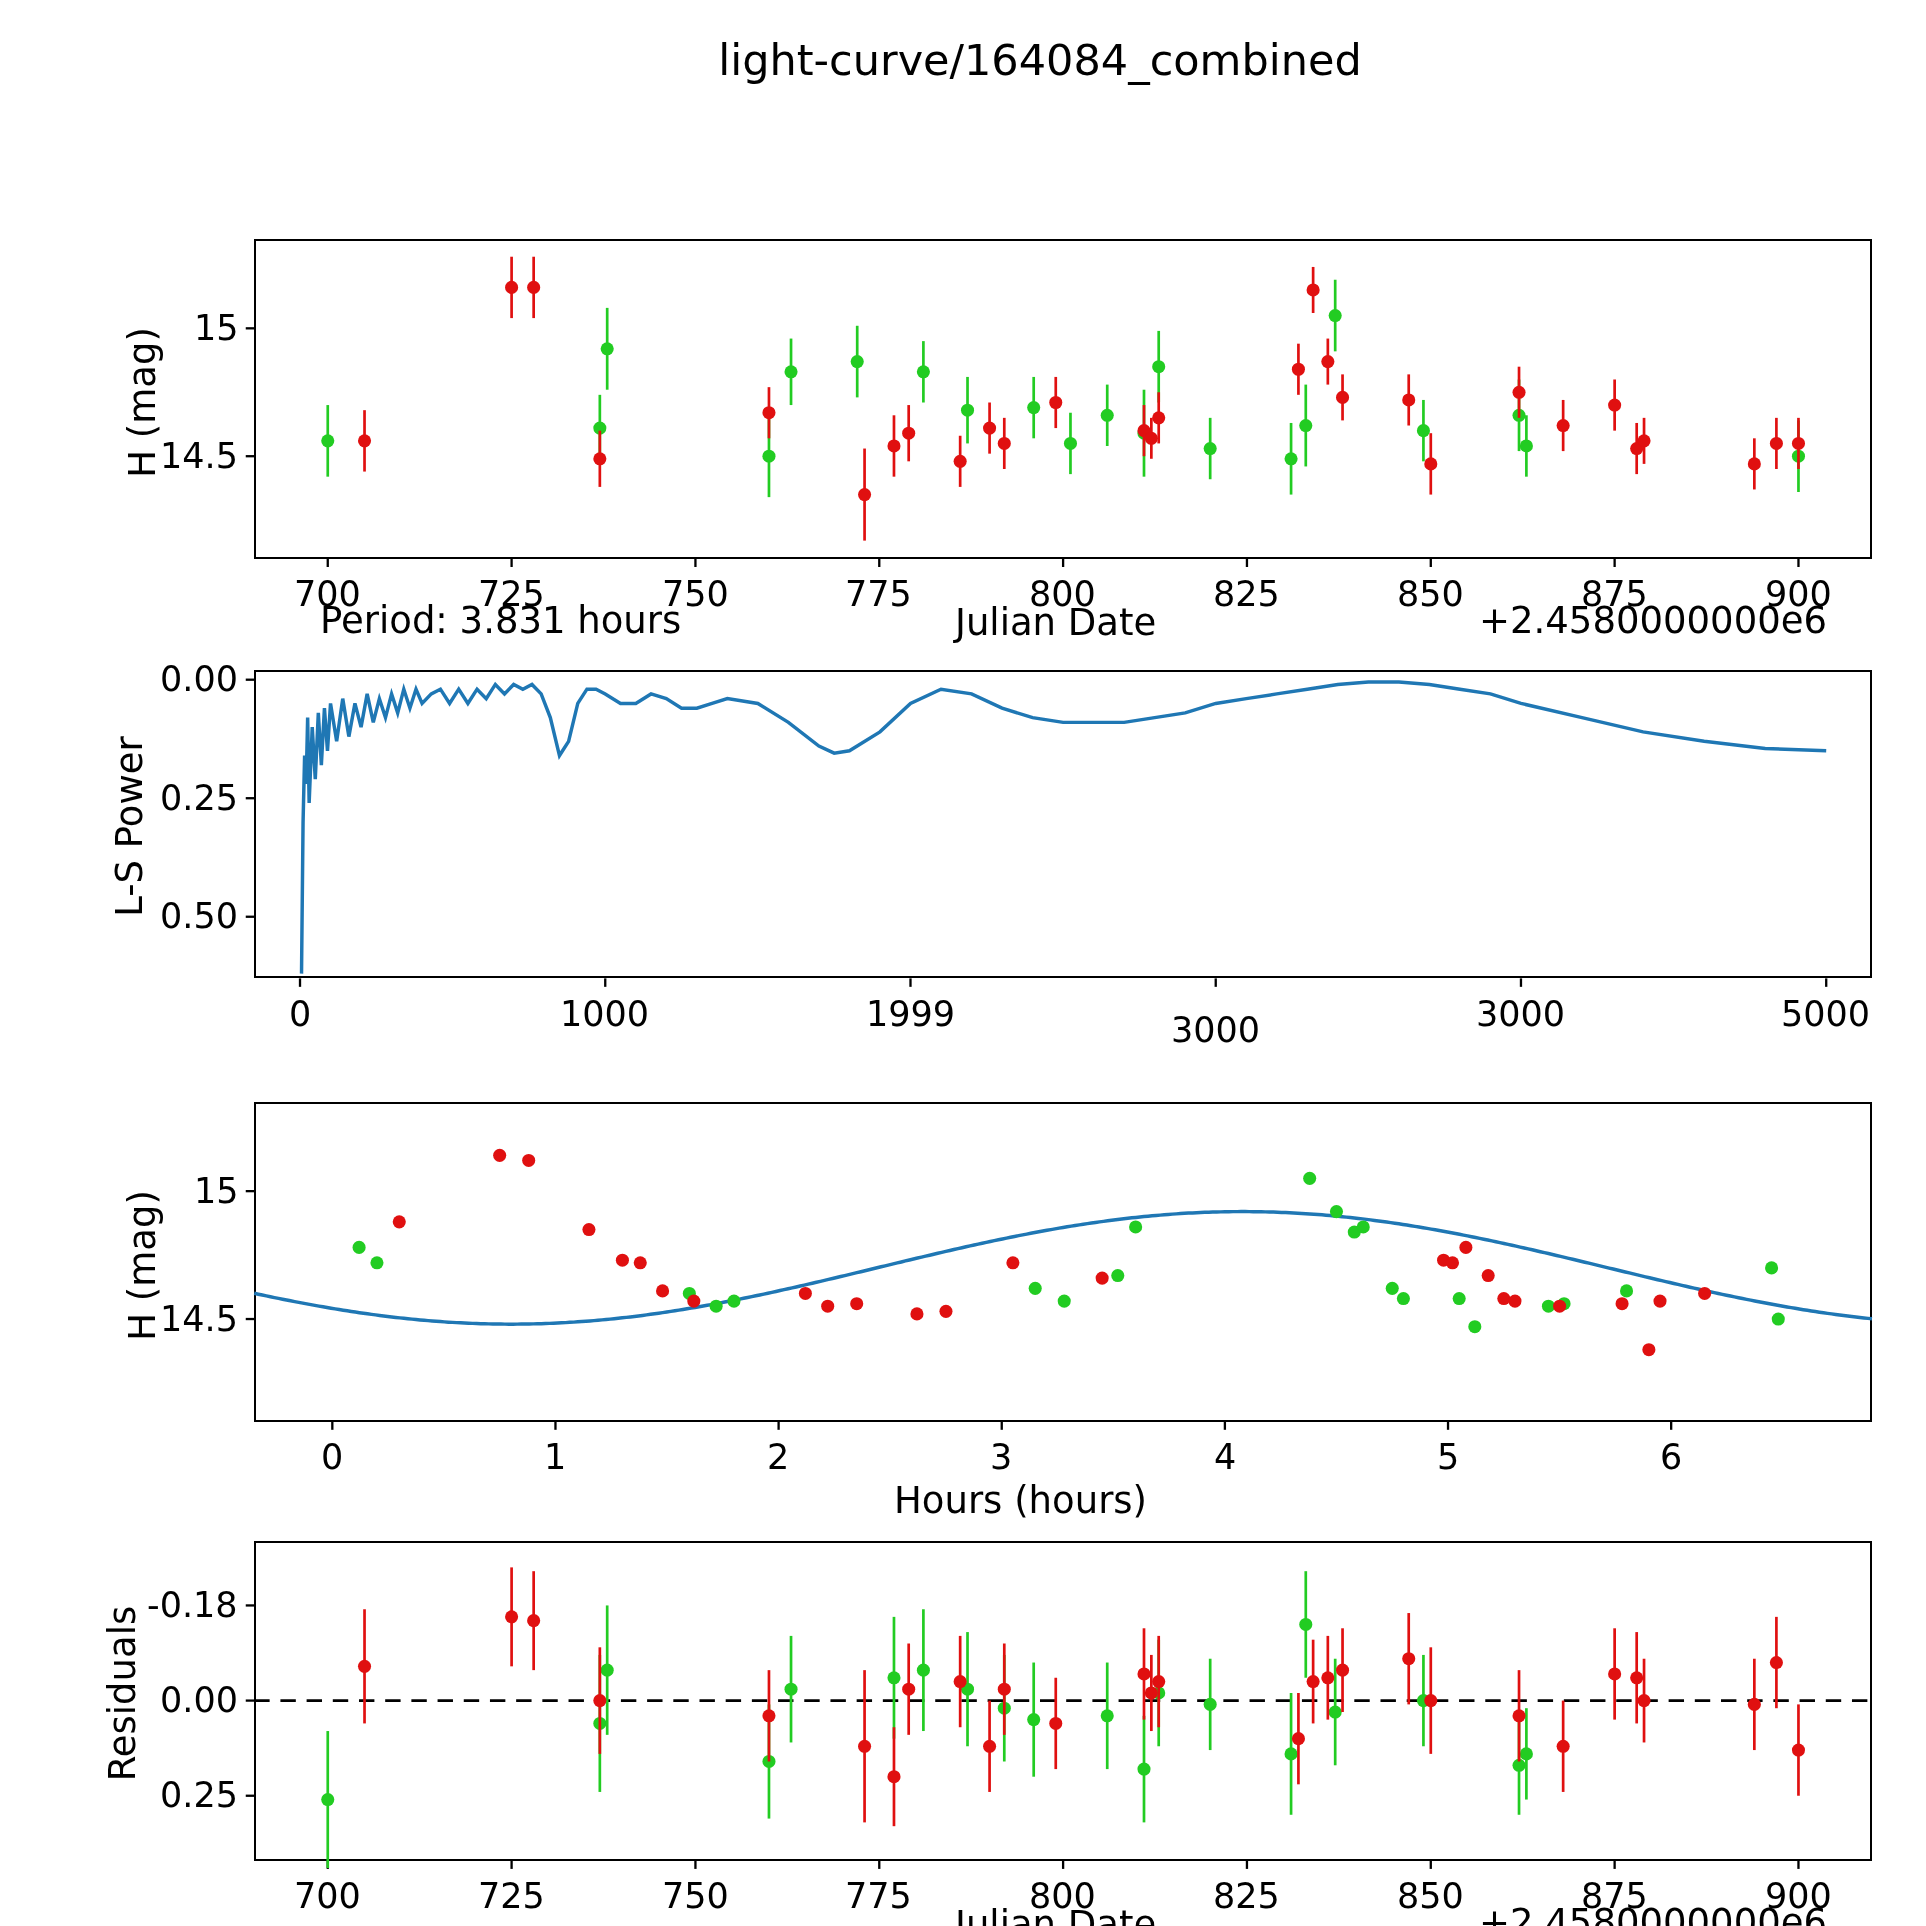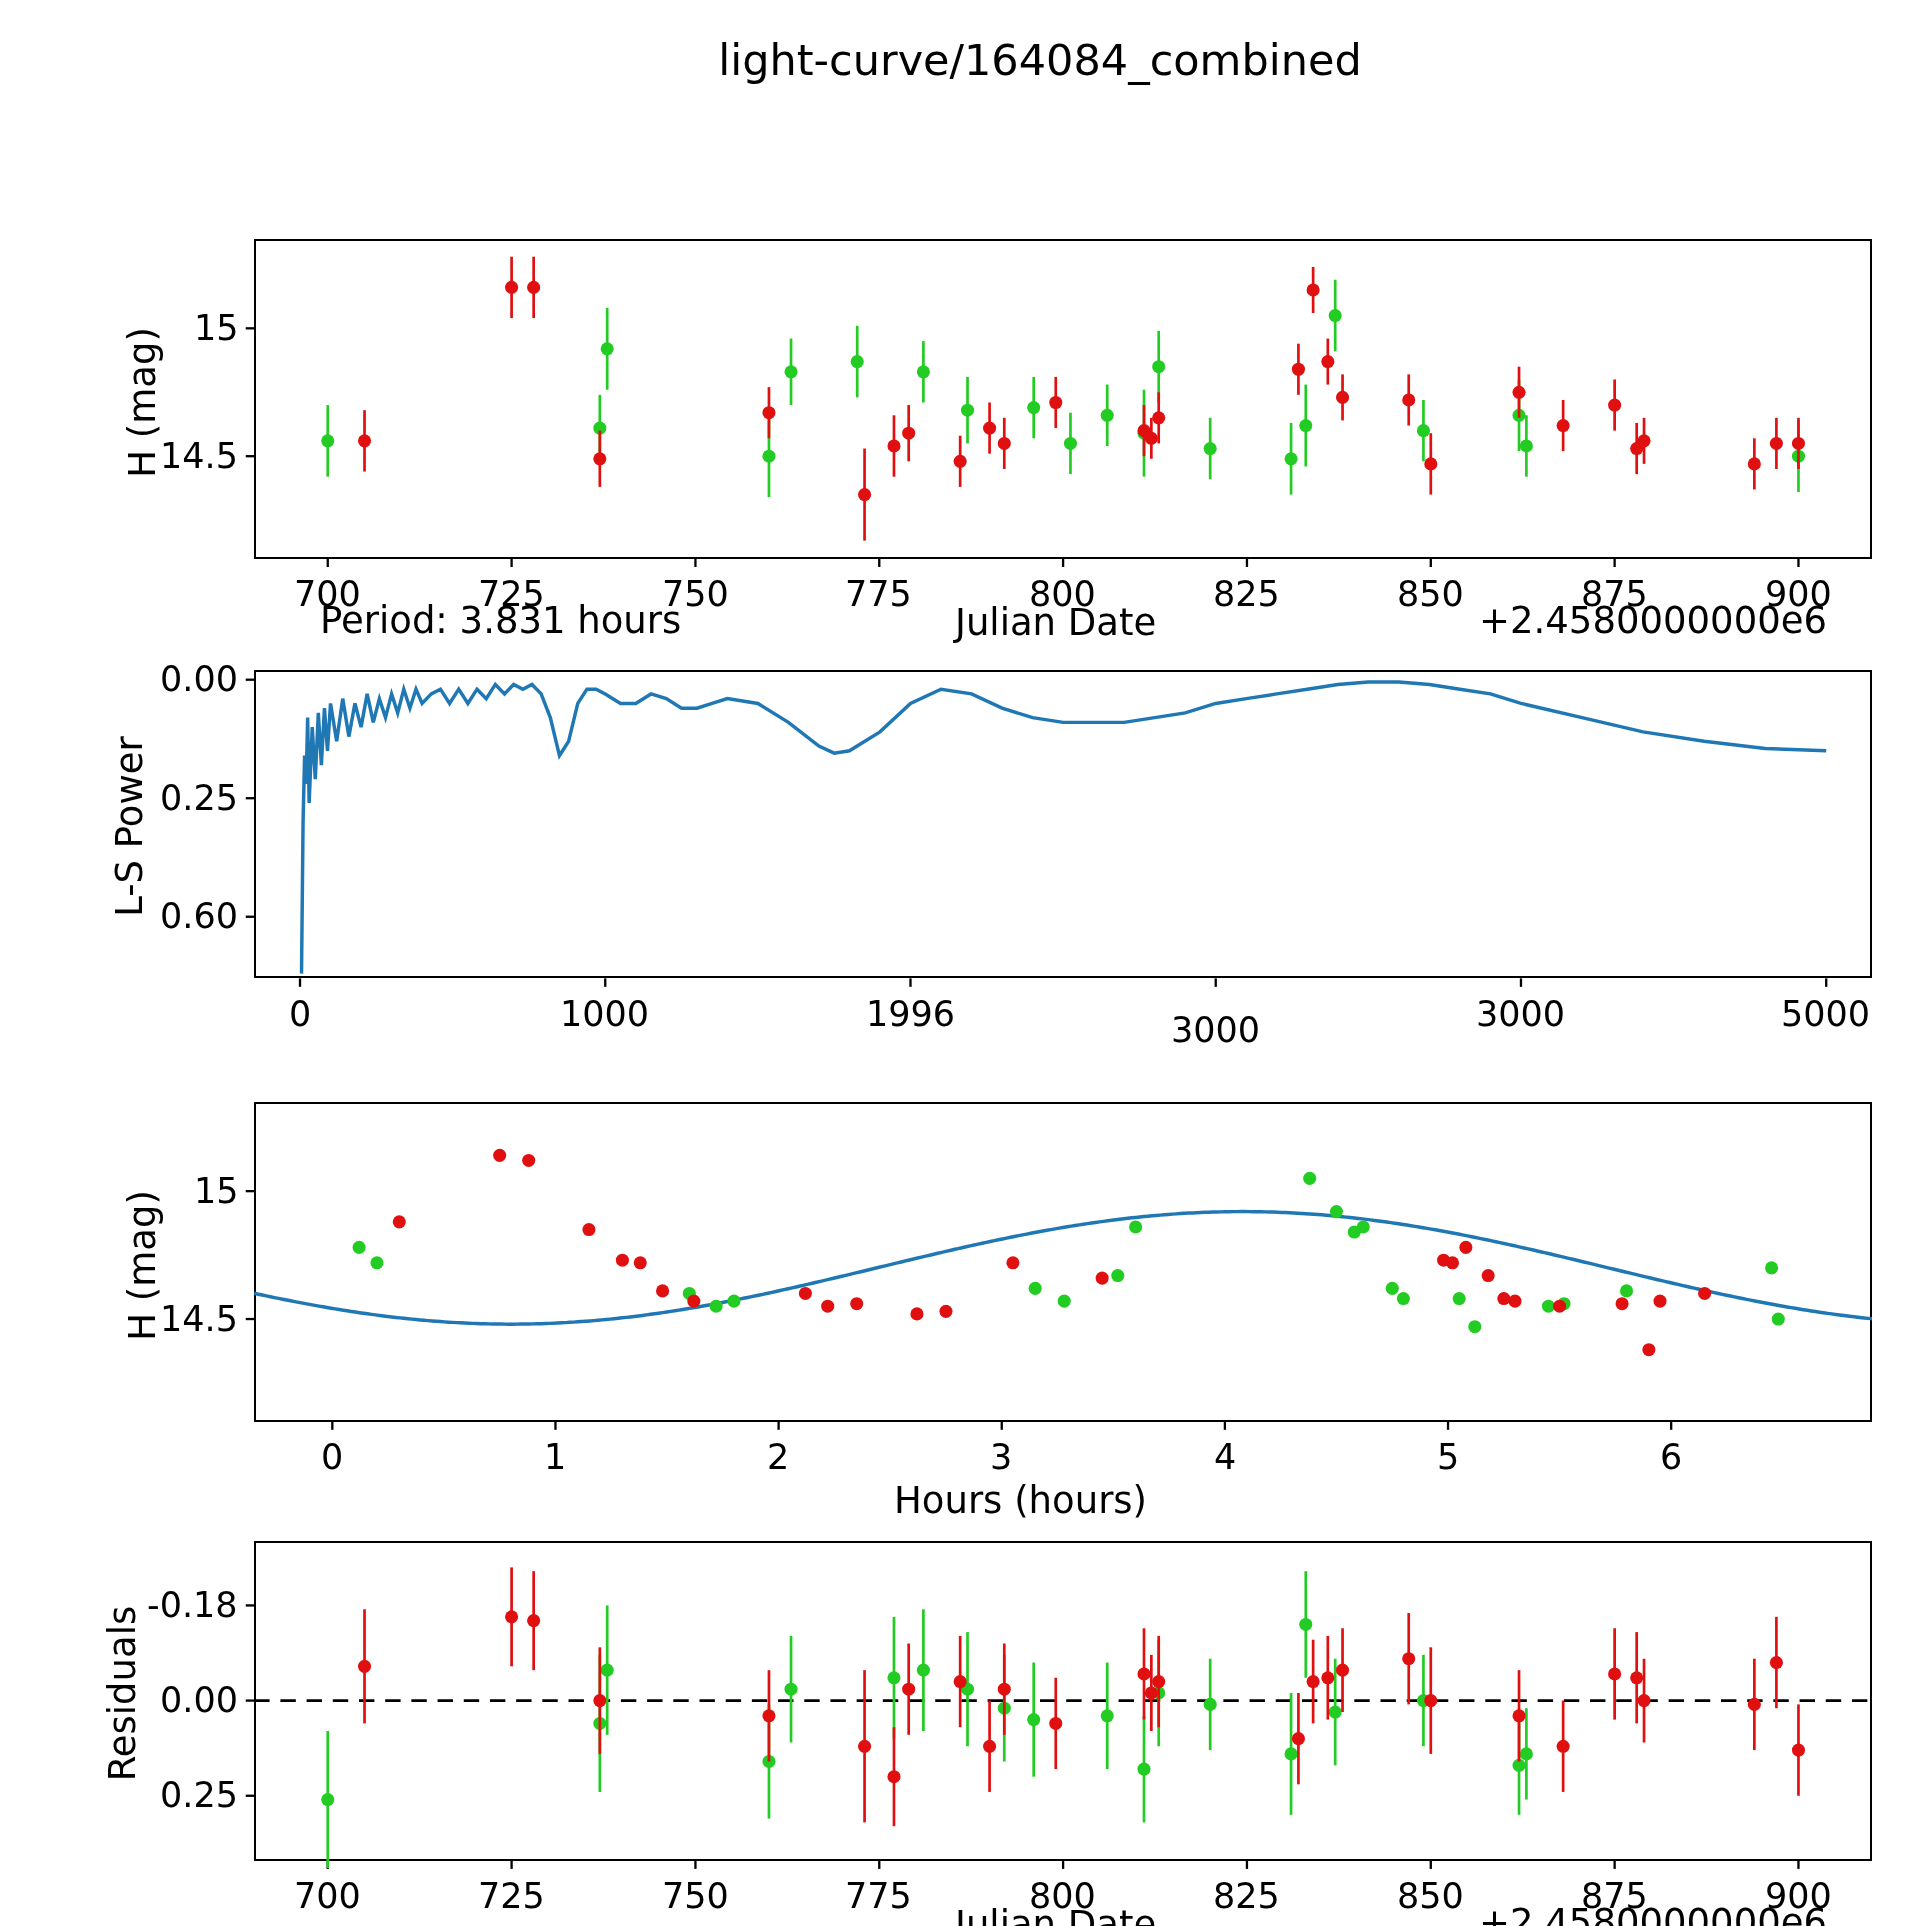--- a/index.html
+++ b/index.html
@@ -340,27 +340,27 @@
     <div class="tick" style="left: 845px; top: 574px;">775</div>
     <div class="tick" style="left: 1029px; top: 574px;">800</div>
     <div class="tick" style="left: 1213px; top: 574px;">825</div>
     <div class="tick" style="left: 1397px; top: 574px;">850</div>
     <div class="tick" style="left: 1581px; top: 574px;">875</div>
     <div class="tick" style="left: 1765px; top: 574px;">900</div>
     <div class="tick" style="left: 194px; top: 308px;">15</div>
     <div class="tick" style="left: 160px; top: 436px;">14.5</div>
     <div class="tick" style="left: 289px; top: 994px;">0</div>
     <div class="tick" style="left: 560px; top: 994px;">1000</div>
-    <div class="tick" style="left: 866px; top: 994px;">1996</div>
+    <div class="tick" style="left: 866px; top: 994px;">1999</div>
     <div class="tick" style="left: 1171px; top: 994px; margin-top: 16px;">3000</div>
     <div class="tick" style="left: 1476px; top: 994px;">3000</div>
     <div class="tick" style="left: 1781px; top: 994px;">5000</div>
     <div class="tick" style="left: 160px; top: 659px;">0.00</div>
     <div class="tick" style="left: 160px; top: 778px;">0.25</div>
-    <div class="tick" style="left: 160px; top: 896px;">0.60</div>
+    <div class="tick" style="left: 160px; top: 896px;">0.50</div>
     <div class="tick" style="left: 321px; top: 1437px;">0</div>
     <div class="tick" style="left: 544px; top: 1437px;">1</div>
     <div class="tick" style="left: 767px; top: 1437px;">2</div>
     <div class="tick" style="left: 990px; top: 1437px;">3</div>
     <div class="tick" style="left: 1214px; top: 1437px;">4</div>
     <div class="tick" style="left: 1437px; top: 1437px;">5</div>
     <div class="tick" style="left: 1660px; top: 1437px;">6</div>
     <div class="tick" style="left: 194px; top: 1171px;">15</div>
     <div class="tick" style="left: 160px; top: 1299px;">14.5</div>
     <div class="tick" style="left: 294px; top: 1876px;">700</div>

